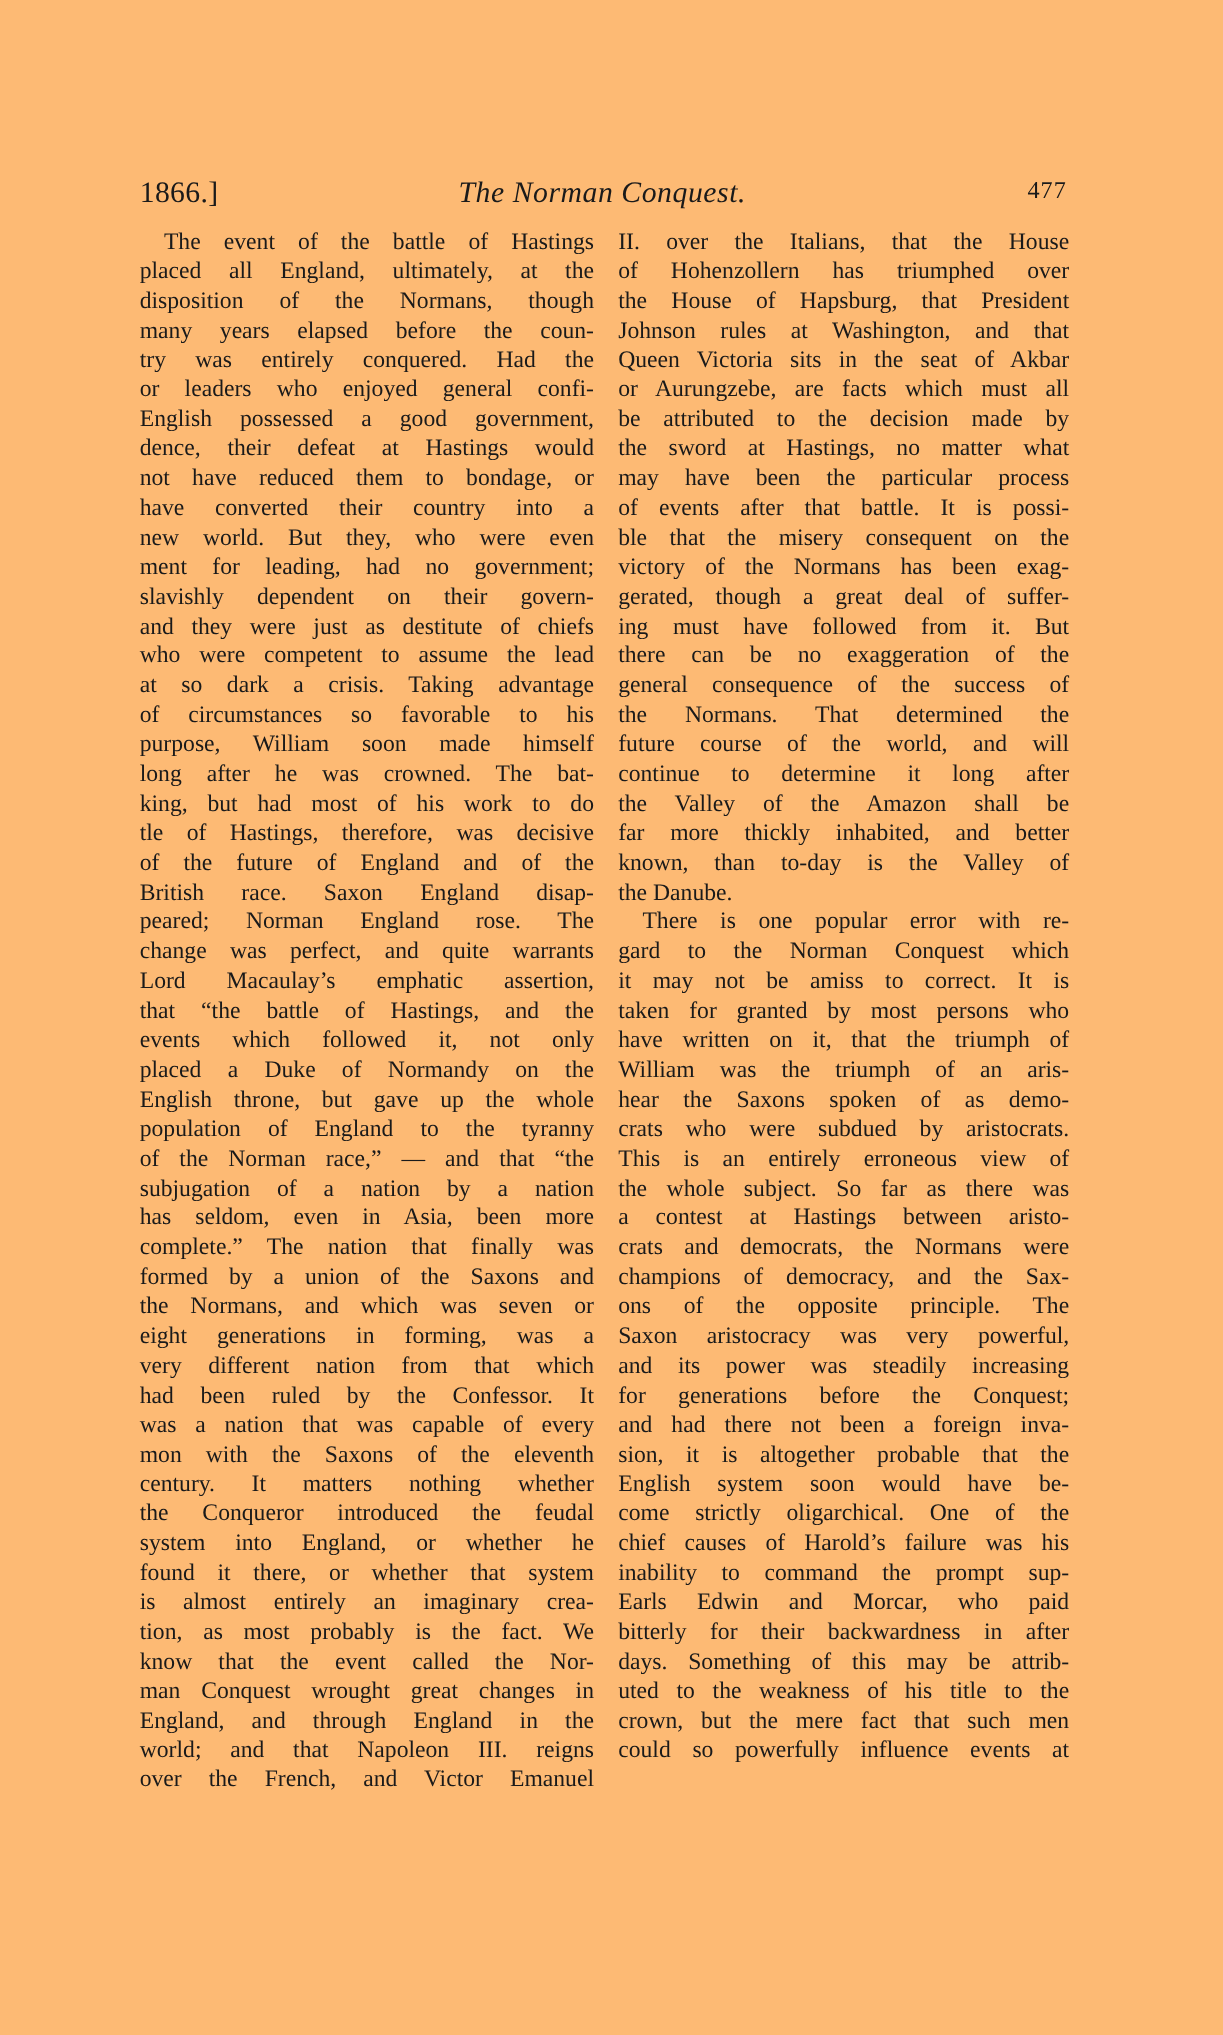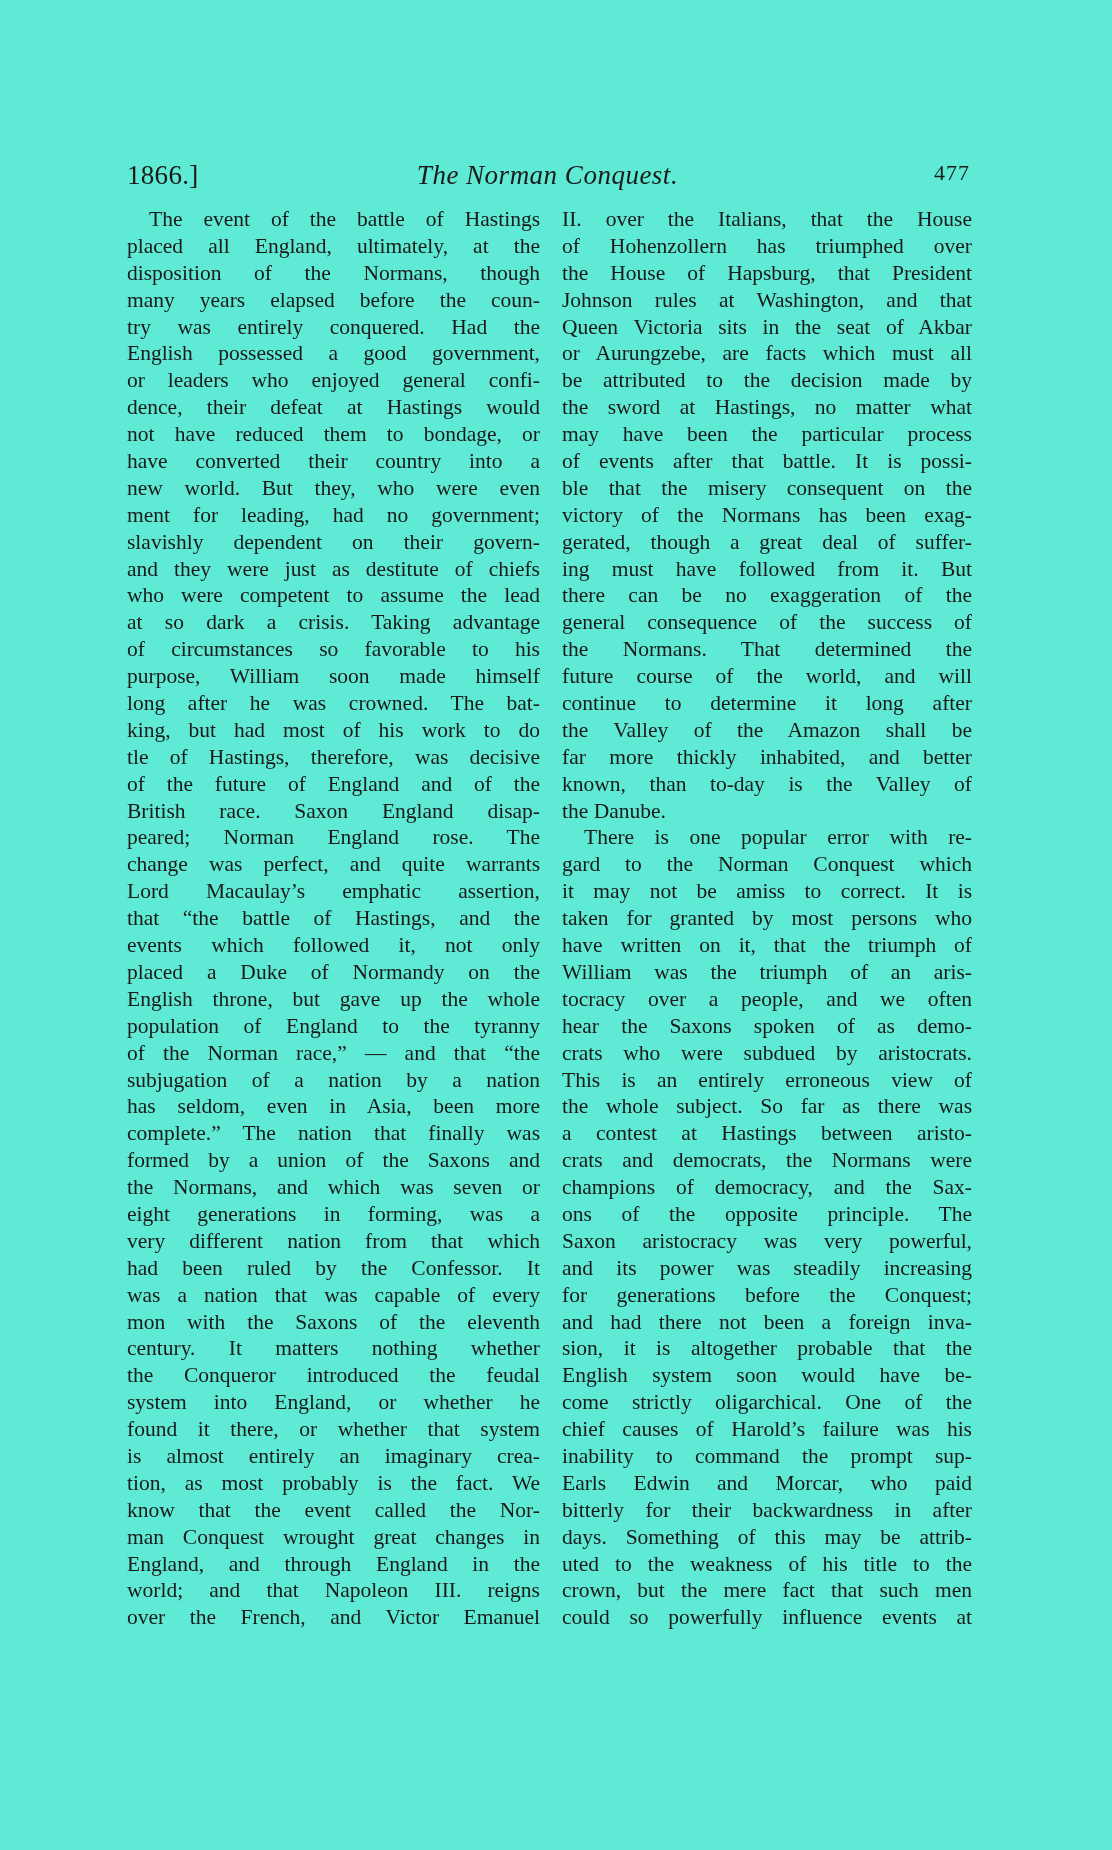--- a/index.html
+++ b/index.html
@@ -1,18 +1,18 @@
 <!DOCTYPE html>
 <html><head>
   <meta charset="utf-8">
   <style>
     html, body { margin: 0; padding: 0; background: #ffffff; }
     body { width: 1112px; height: 1850px; position: relative; overflow: hidden;
            font-family: "Liberation Serif", "DejaVu Serif", serif; color: #1a1a1a; }
-    .page { position: absolute; left: 0; top: 0; width: 1112px; height: 1850px; background: #5eead4; }
+    .page { position: absolute; left: 0; top: 0; width: 1112px; height: 1850px; background: #fdba74; }
     .running-head { position: absolute; top: 160px; left: 125px; width: 845px; height: 36px; }
     .rh-date { position: absolute; left: 2px; top: 0; font-size: 27px; letter-spacing: 0.3px; }
     .rh-title { position: absolute; left: 0; right: 0; top: 0; text-align: center; font-size: 27px; font-style: italic; letter-spacing: 0.5px; }
     .rh-page { position: absolute; right: 0; top: 0; font-size: 22px; letter-spacing: 1px; }
     .col { position: absolute; top: 206px; width: 413px; }
     .col-left { left: 127px; }
     .col-right { left: 562px; width: 410px; }
     .line { display: block; height: 26.9px; line-height: 26.9px; font-size: 21.5px;
             text-align: justify; text-align-last: justify; white-space: nowrap; overflow: visible; }
     .line.last { text-align-last: left; }
@@ -27,22 +27,22 @@
     <span class="rh-title">The Norman Conquest.</span>
     <span class="rh-page">477</span>
   </div>
 
   <div class="col col-left" id="col-left">
       <div class="line indent">The event of the battle of Hastings</div>
       <div class="line">placed all England, ultimately, at the</div>
       <div class="line">disposition of the Normans, though</div>
       <div class="line">many years elapsed before the coun-</div>
       <div class="line">try was entirely conquered. Had the</div>
+      <div class="line">or leaders who enjoyed general confi-</div>
       <div class="line">English possessed a good government,</div>
-      <div class="line">or leaders who enjoyed general confi-</div>
       <div class="line">dence, their defeat at Hastings would</div>
       <div class="line">not have reduced them to bondage, or</div>
       <div class="line">have converted their country into a</div>
       <div class="line">new world. But they, who were even</div>
       <div class="line">ment for leading, had no government;</div>
       <div class="line">slavishly dependent on their govern-</div>
       <div class="line">and they were just as destitute of chiefs</div>
       <div class="line">who were competent to assume the lead</div>
       <div class="line">at so dark a crisis. Taking advantage</div>
       <div class="line">of circumstances so favorable to his</div>
@@ -106,21 +106,20 @@
       <div class="line">the Valley of the Amazon shall be</div>
       <div class="line">far more thickly inhabited, and better</div>
       <div class="line">known, than to-day is the Valley of</div>
       <div class="line last">the Danube.</div>
       <div class="line indent">There is one popular error with re-</div>
       <div class="line">gard to the Norman Conquest which</div>
       <div class="line">it may not be amiss to correct. It is</div>
       <div class="line">taken for granted by most persons who</div>
       <div class="line">have written on it, that the triumph of</div>
       <div class="line">William was the triumph of an aris-</div>
-      <div class="line">tocracy over a people, and we often</div>
       <div class="line">hear the Saxons spoken of as demo-</div>
       <div class="line">crats who were subdued by aristocrats.</div>
       <div class="line">This is an entirely erroneous view of</div>
       <div class="line">the whole subject. So far as there was</div>
       <div class="line">a contest at Hastings between aristo-</div>
       <div class="line">crats and democrats, the Normans were</div>
       <div class="line">champions of democracy, and the Sax-</div>
       <div class="line">ons of the opposite principle. The</div>
       <div class="line">Saxon aristocracy was very powerful,</div>
       <div class="line">and its power was steadily increasing</div>

